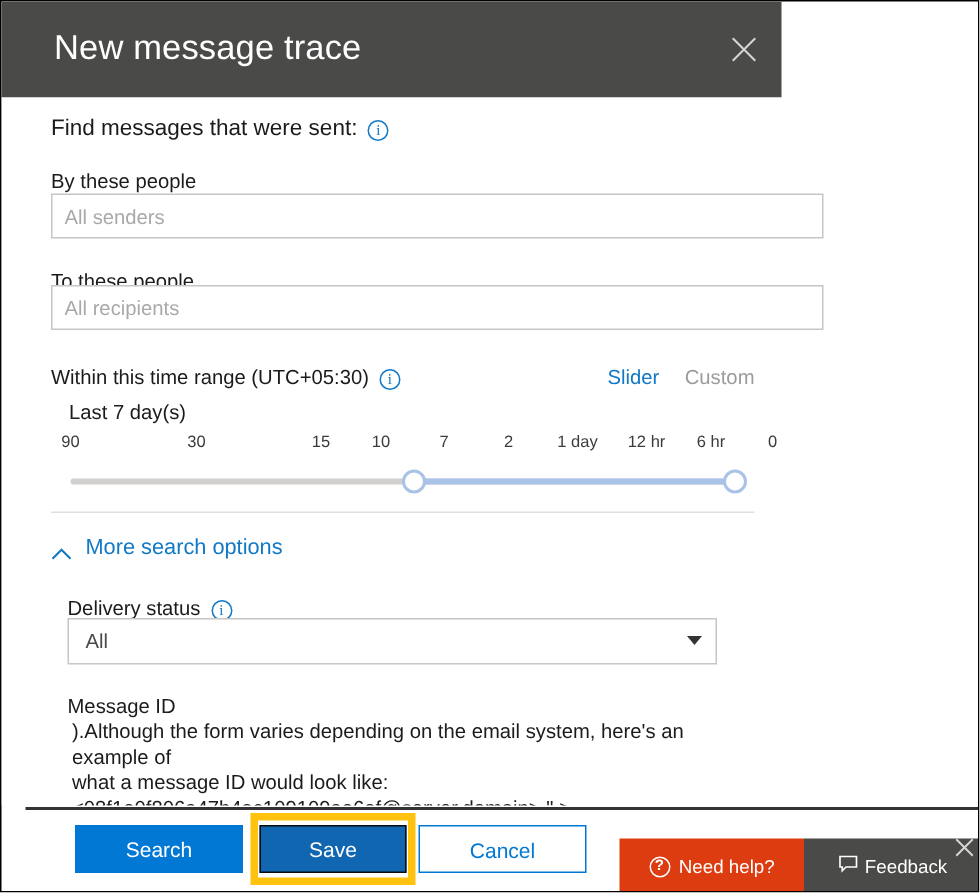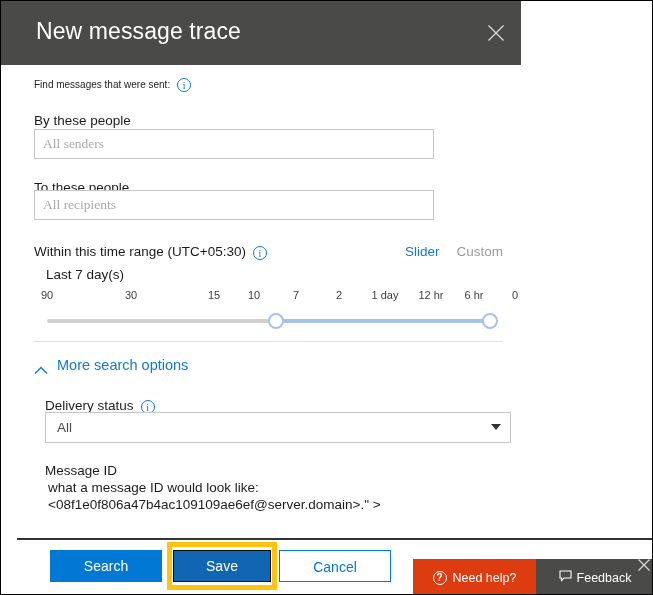--- a/index.html
+++ b/index.html
@@ -64,21 +64,21 @@
 
   .lead-row {
     position: absolute;
     left: 33px;
     top: 12px;
     display: flex;
     align-items: center;
     gap: 7px;
   }
   .lead-text {
-    font-size: 10px;
+    font-size: 15px;
     color: #1b1b1b;
   }
 
   .info-icon {
     display: inline-block;
     width: 14px;
     height: 14px;
     border: 1px solid #1279c6;
     border-radius: 50%;
     color: #1279c6;
@@ -96,26 +96,26 @@
   .field-label {
     position: absolute;
     font-size: 13.5px;
     color: #1b1b1b;
     white-space: nowrap;
   }
 
   .text-input {
     position: absolute;
     left: 33px;
-    width: 400px;
+    width: 515px;
     height: 30px;
     border: 1px solid #c8c6c4;
     background: #ffffff;
     box-sizing: border-box;
-    font-family: Liberation Serif, serif;
+    font-family: Liberation Sans, sans-serif;
     font-size: 13.5px;
     color: #b91c1c;
     padding: 0 8px;
     outline: none;
   }
   .text-input::placeholder { color: #a9a9a9; opacity: 1; }
 
   
   .timerange-row {
     position: absolute;
@@ -240,21 +240,21 @@
     gap: 7px;
   }
   .delivery-row .lbl {
     font-size: 13.5px;
     color: #1b1b1b;
   }
   .select-box {
     position: absolute;
     left: 44px;
     top: 347px;
-    width: 466px;
+    width: 433px;
     height: 31px;
     border: 1px solid #c8c6c4;
     background: #ffffff;
     box-sizing: border-box;
     cursor: pointer;
   }
   .select-value {
     position: absolute;
     left: 11px;
     top: 7px;
@@ -380,21 +380,20 @@
     height: 37px;
     background: #4a4a48;
     color: #ffffff;
     display: flex;
     align-items: center;
     justify-content: center;
     gap: 5px;
     font-size: 12.5px;
     cursor: pointer;
     position: relative;
-    text-align: center;
   }
   .q-icon {
     width: 14px;
     height: 14px;
     border: 1.4px solid #ffffff;
     border-radius: 50%;
     font-size: 10px;
     line-height: 12px;
     text-align: center;
     box-sizing: border-box;
@@ -484,20 +483,21 @@
       <span class="lbl">Delivery status</span>
       <span class="info-icon">i</span>
     </div>
     <div class="select-box">
       <span class="select-value">All</span>
       <span class="select-caret"></span>
     </div>
 
     <div class="msgid-block">
       <div class="msgid-title">Message ID</div>
+      <div class="msgid-desc">).Although the form varies depending on the email system, here's an example of</div>
       <div class="msgid-desc">what a message ID would look like:</div>
       <div class="msgid-desc">&lt;08f1e0f806a47b4ac109109ae6ef@server.domain&gt;." &gt;</div>
     </div>
 
   </div>
 
   <div class="footer">
     <div class="btn btn-primary" id="btn-search">Search</div>
     <div class="save-highlight"></div>
     <div id="btn-save">Save</div>

